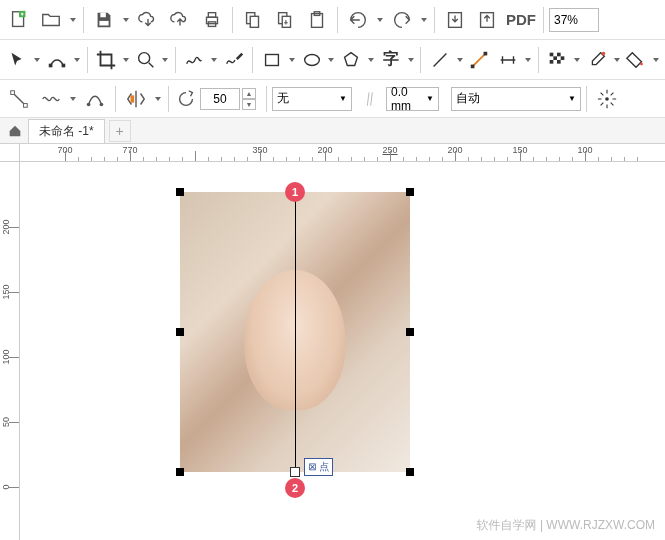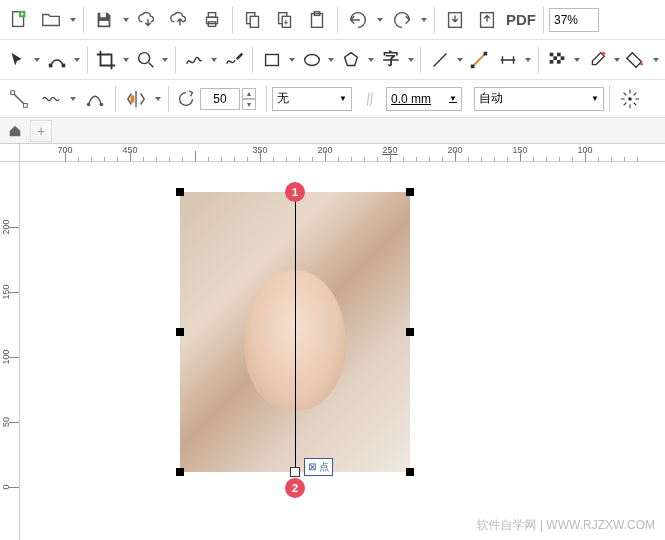--- a/index.html
+++ b/index.html
@@ -303,21 +303,21 @@
   <div class="text-dd" style="width:80px;">
       <span>无</span>
       <span style="font-size:8px;">▼</span>
     </div>
   <div style="width:8px;"></div>
   <div class="tbtn" style="width:20px;opacity:0.4;">
       <svg viewBox="0 0 24 24">
         <path d="M6 4l-2 16M10 4l-2 16" stroke="#555" stroke-width="1.2"></path>
       </svg>
     </div>
-  <div class="text-dd" style="width:76px;text-decoration:underline;">
+  <div class="text-dd" style="width:53px;">
       <span>0.0 mm</span>
       <span style="font-size:8px;">▼</span>
     </div>
   <div style="width:8px;"></div>
   <div class="text-dd" style="width:130px;">
       <span>自动</span>
       <span style="font-size:8px;">▼</span>
     </div>
   <div class="sep"></div>
   <div class="tbtn">
@@ -326,33 +326,36 @@
         <path d="M12 2v4M12 18v4M2 12h4M18 12h4M5 5l3 3M16 16l3 3M5 19l3-3M16 8l3-3" stroke="#333" stroke-width="1.2"></path>
       </svg>
     </div>
 </div>
 
 <div class="tab-bar">
   <div class="home-icon">
       <svg viewBox="0 0 24 24" width="16" height="16">
         <path d="M4 12l8-8 8 8v8H4z" fill="#666"></path>
       </svg>
+    </div>
+  <div class="tab">
+      <span>未命名 -1*</span>
     </div>
   <div class="tab-add">+</div>
 </div>
 
 <div class="ruler-corner"></div>
 <div class="ruler-h" id="rulerH">
     <div class="tick-label" style="left: 45px;">700</div>
     <div class="tick-major" style="left: 45px;"></div>
     <div class="tick-minor" style="left: 58px;"></div>
     <div class="tick-minor" style="left: 71px;"></div>
     <div class="tick-minor" style="left: 84px;"></div>
     <div class="tick-minor" style="left: 97px;"></div>
-    <div class="tick-label" style="left: 110px;">450</div>
+    <div class="tick-label" style="left: 110px;">770</div>
     <div class="tick-major" style="left: 110px;"></div>
     <div class="tick-minor" style="left: 123px;"></div>
     <div class="tick-minor" style="left: 136px;"></div>
     <div class="tick-minor" style="left: 149px;"></div>
     <div class="tick-minor" style="left: 162px;"></div>
     <div class="tick-label" style="left: 175px; margin-top: 16px;">400</div>
     <div class="tick-major" style="left: 175px;"></div>
     <div class="tick-minor" style="left: 188px;"></div>
     <div class="tick-minor" style="left: 201px;"></div>
     <div class="tick-minor" style="left: 214px;"></div>

